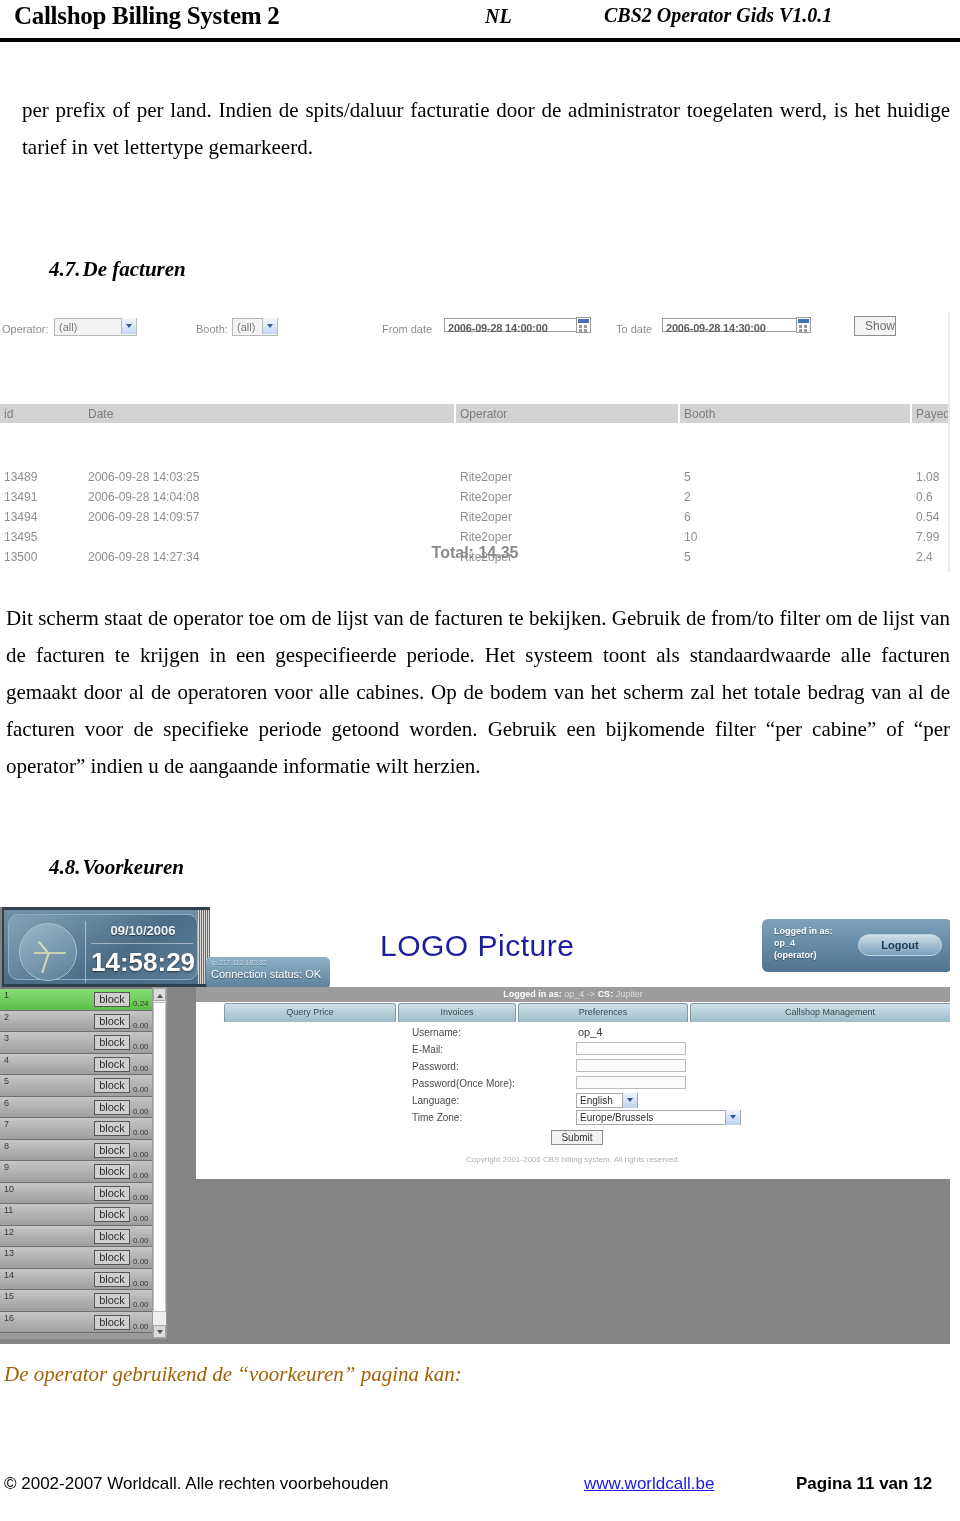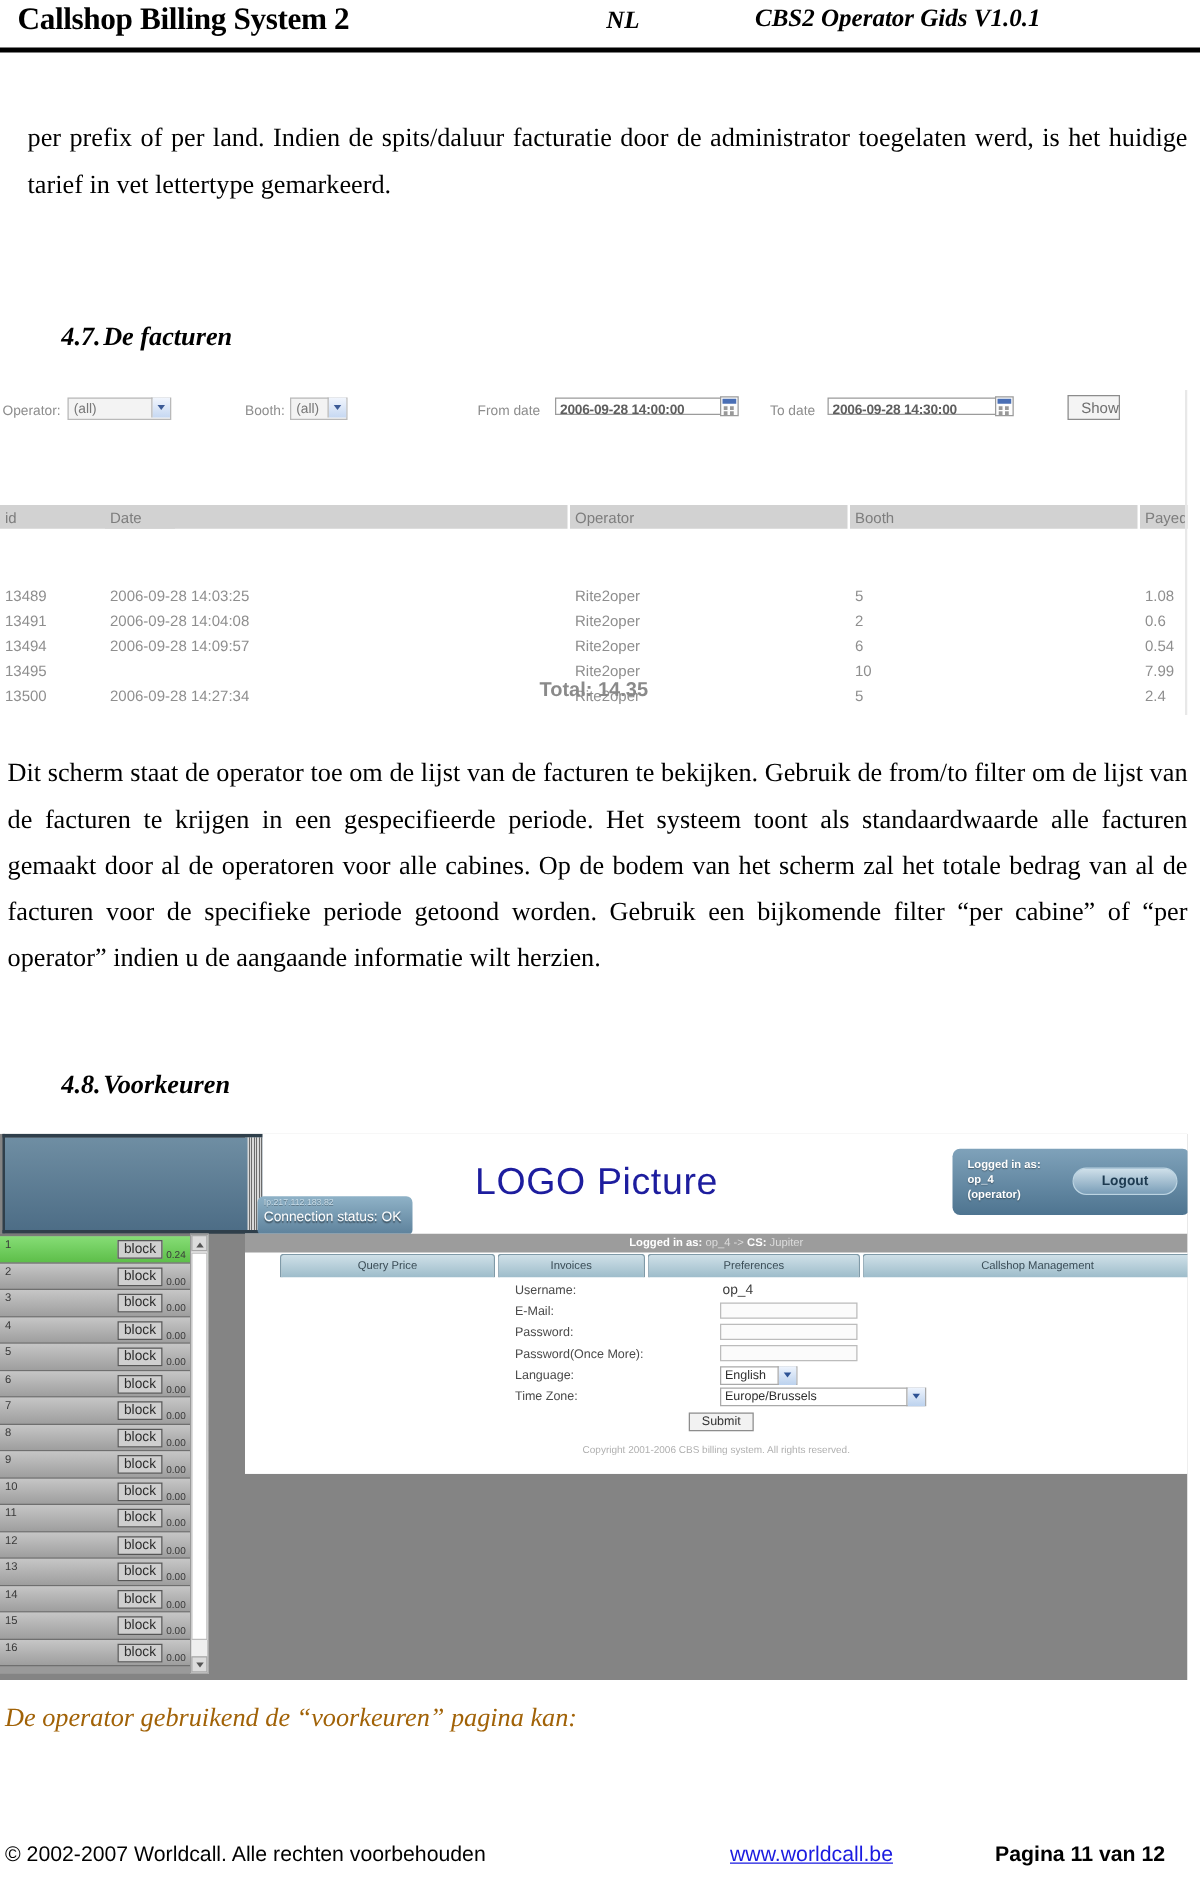--- a/index.html
+++ b/index.html
@@ -446,20 +446,31 @@
 
 <div class="h3 h3-48">
   <span class="num">4.8.</span><span>Voorkeuren</span>
 </div>
 
 <div class="shot2">
   <div class="s2-bg-grey"></div>
   <div class="s2-white"></div>
 
   <div class="clockbox">
+    <div class="inner">
+      <div class="clock-face">
+        <div class="hand-h"></div>
+        <div class="hand-m"></div>
+        <div class="hand-s"></div>
+      </div>
+      <div class="clock-divider"></div>
+      <div class="clock-date">09/10/2006</div>
+      <div class="clock-hr"></div>
+      <div class="clock-time">14:58:29</div>
+    </div>
     <div class="stripes"></div>
   </div>
 
   <div class="connbox">
     <div class="ip">Ip:217.112.183.82</div>
     <div class="st">Connection status: OK</div>
   </div>
 
   <div class="logo-pic">LOGO Picture</div>
 

